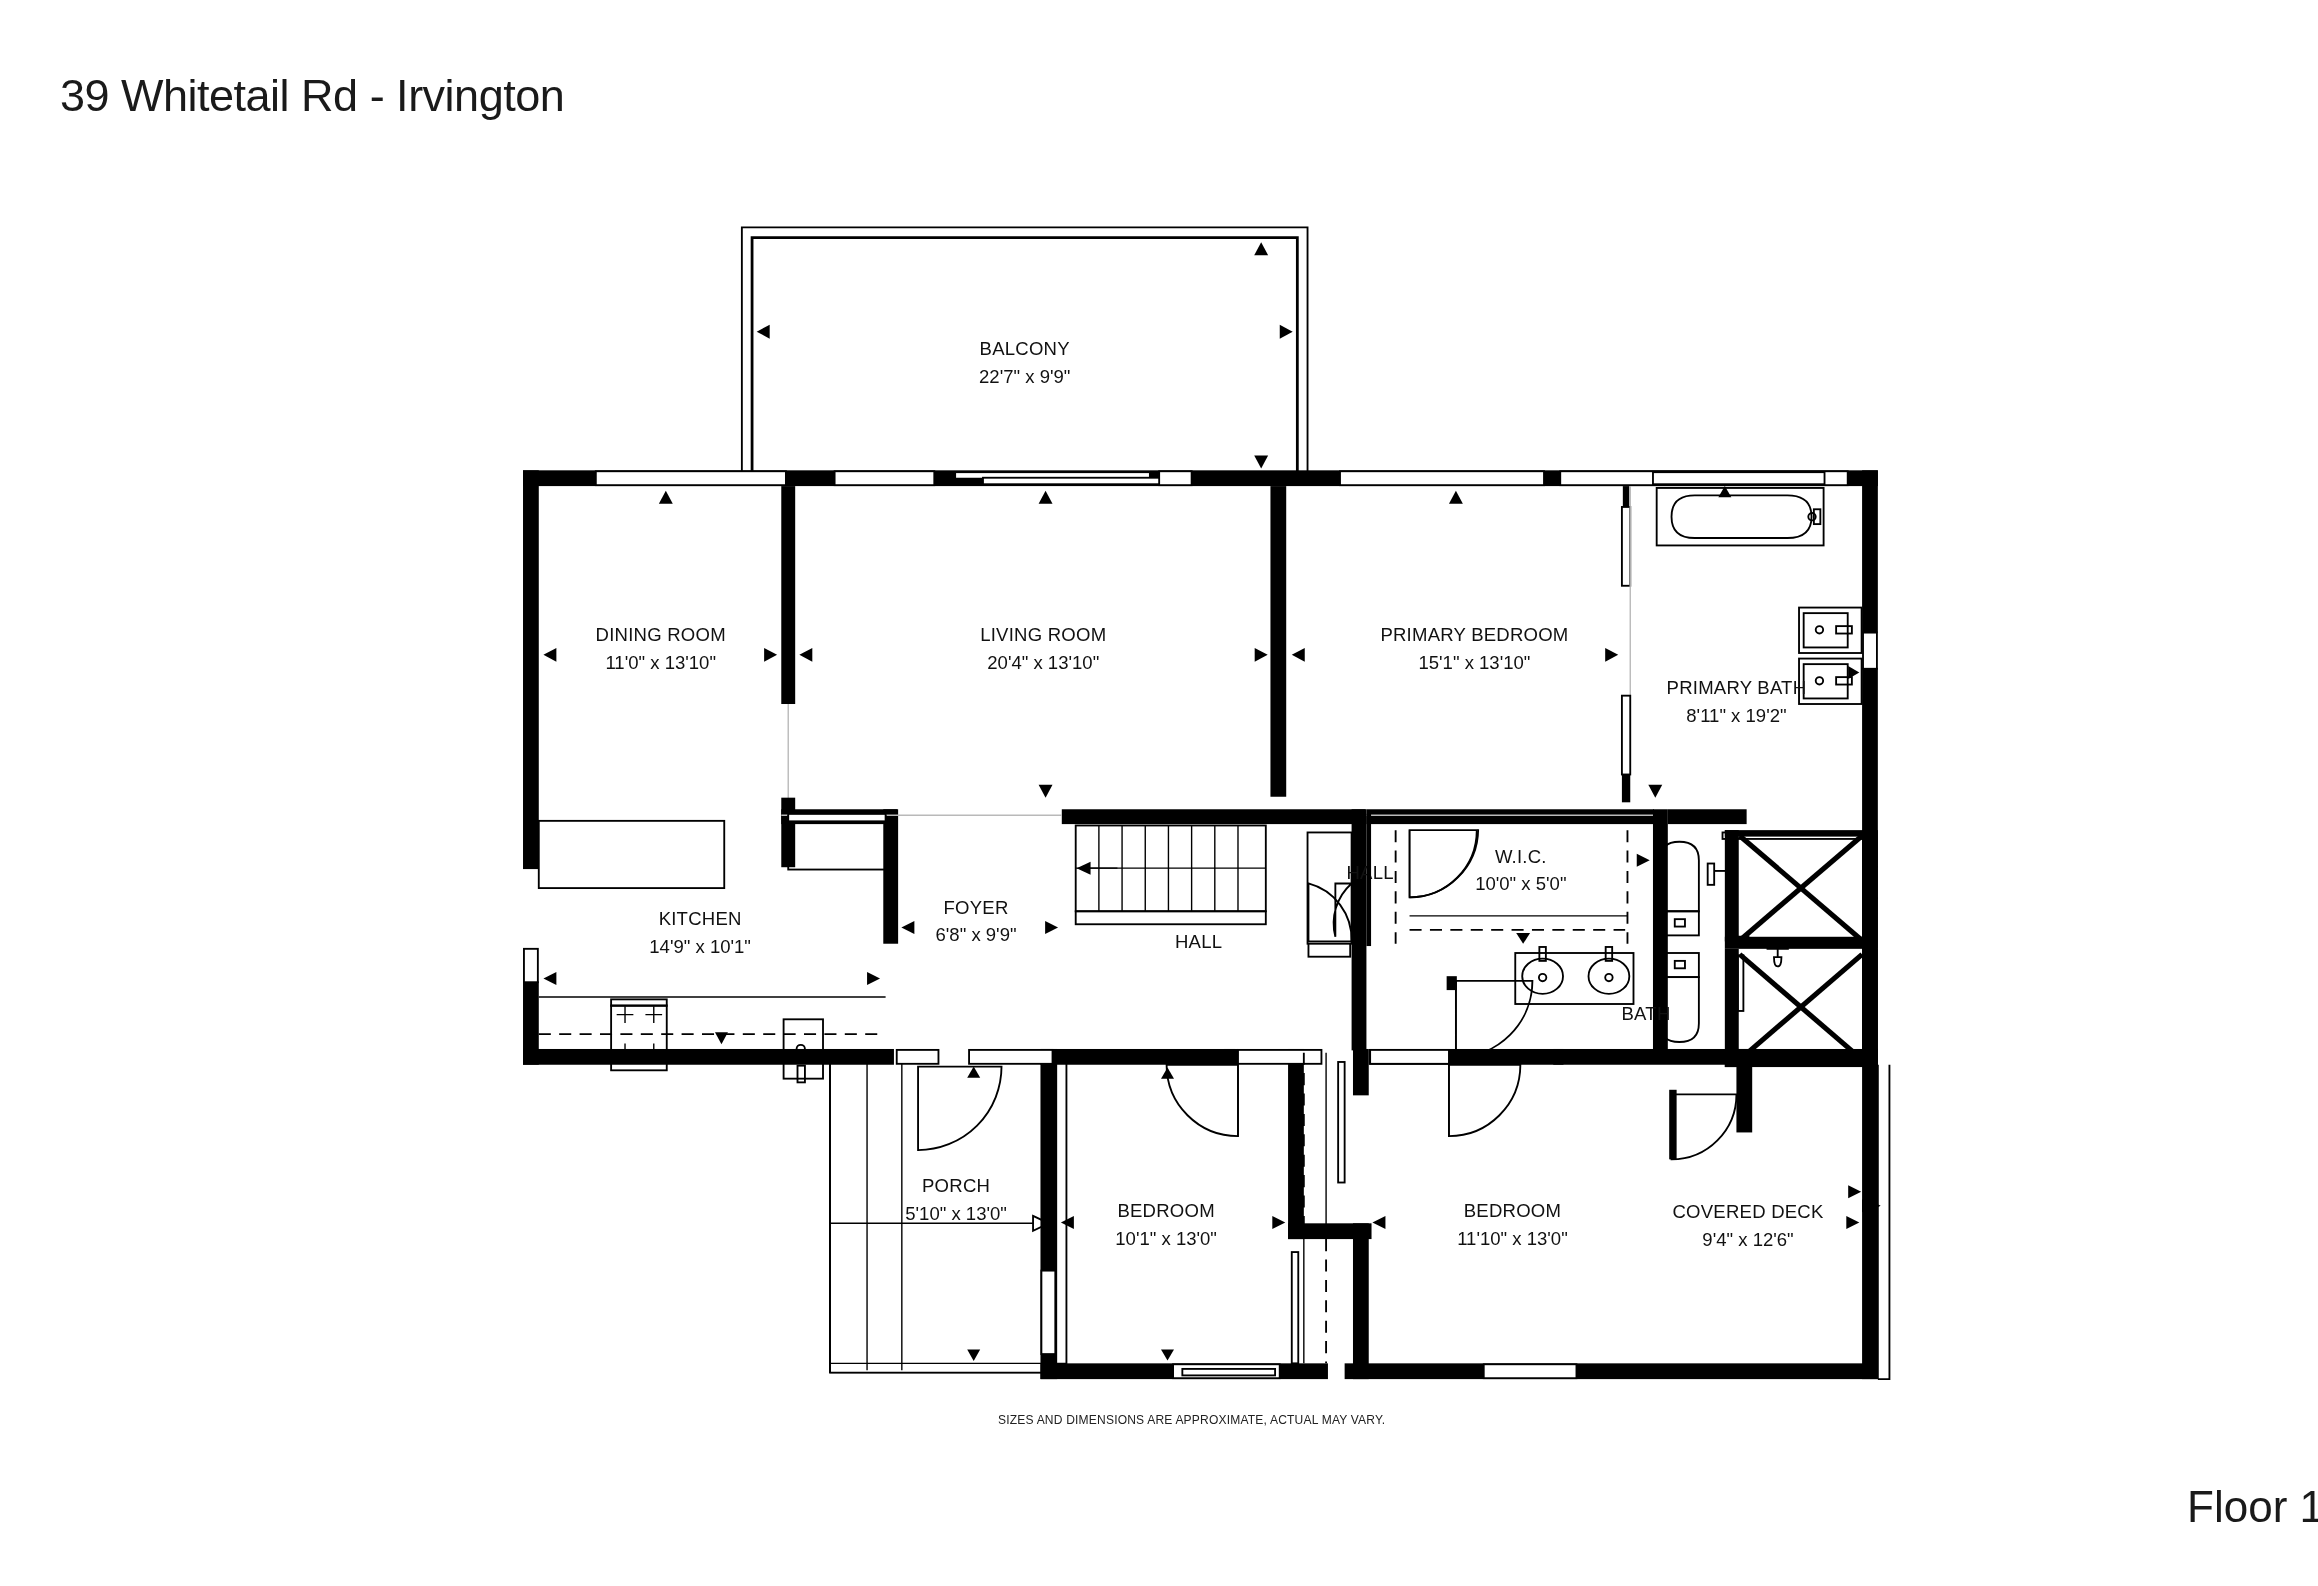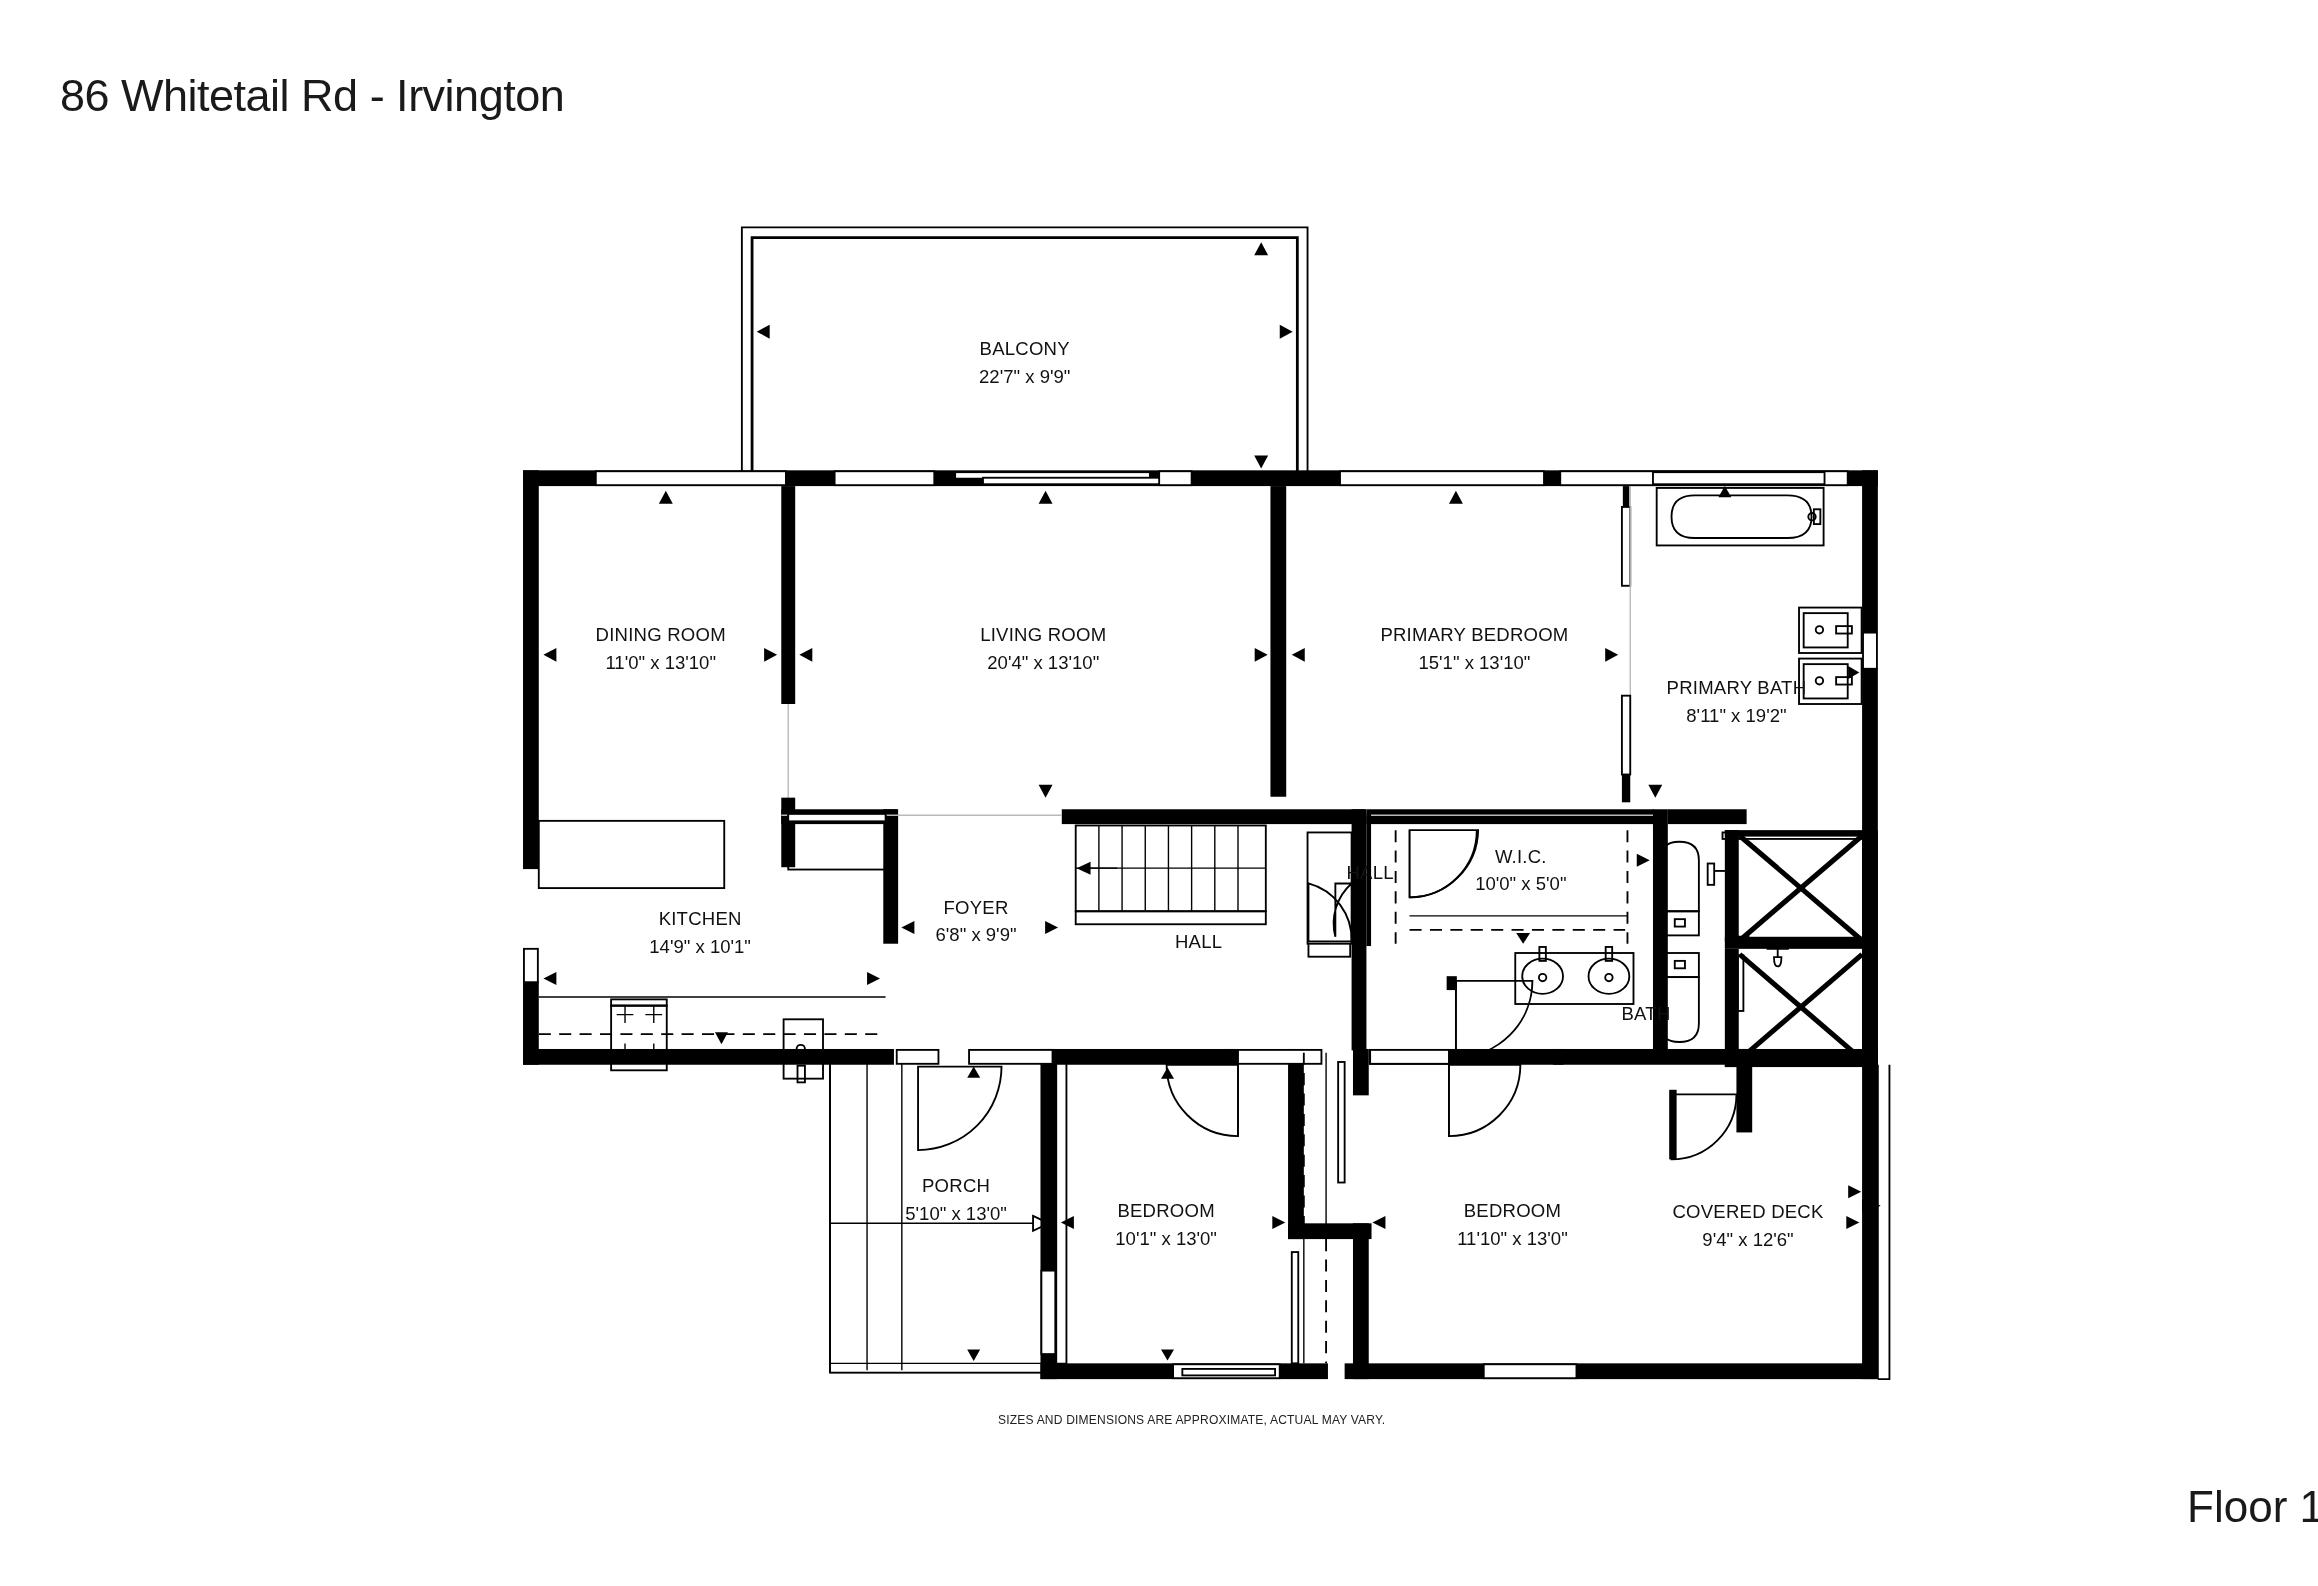--- a/index.html
+++ b/index.html
@@ -66,21 +66,21 @@
   .hair { fill: none; stroke: #000; stroke-width: 3; }
   .vhair { fill: none; stroke: #b9b9b9; stroke-width: 3; }
   .dash { fill: none; stroke: #000; stroke-width: 4; stroke-dasharray: 26 18; }
   .wht { fill: #fff; stroke: #000; stroke-width: 4; }
   .arrow { fill: #000; }
   .xline { fill: none; stroke: #000; stroke-width: 11; }
 </style>
 </head>
 <body>
 
-<div id="page-title">86 Whitetail Rd - Irvington</div>
+<div id="page-title">39 Whitetail Rd - Irvington</div>
 
 <svg id="plan-svg" viewBox="0 0 5133 3422" xmlns="http://www.w3.org/2000/svg">
 
   <g>
     <path class="thin" d="M1600 490 L2820 490 L2820 1020 L1600 1020 Z"></path>
     <path class="thin2" d="M1622 512 L2798 512 L2798 1020 L1622 1020 Z"></path>
     <polygon class="arrow" points="1632,715 1660,700 1660,730"></polygon>
     <polygon class="arrow" points="2788,715 2760,700 2760,730"></polygon>
     <polygon class="arrow" points="2720,522 2705,550 2735,550"></polygon>
     <polygon class="arrow" points="2720,1010 2705,982 2735,982"></polygon>

